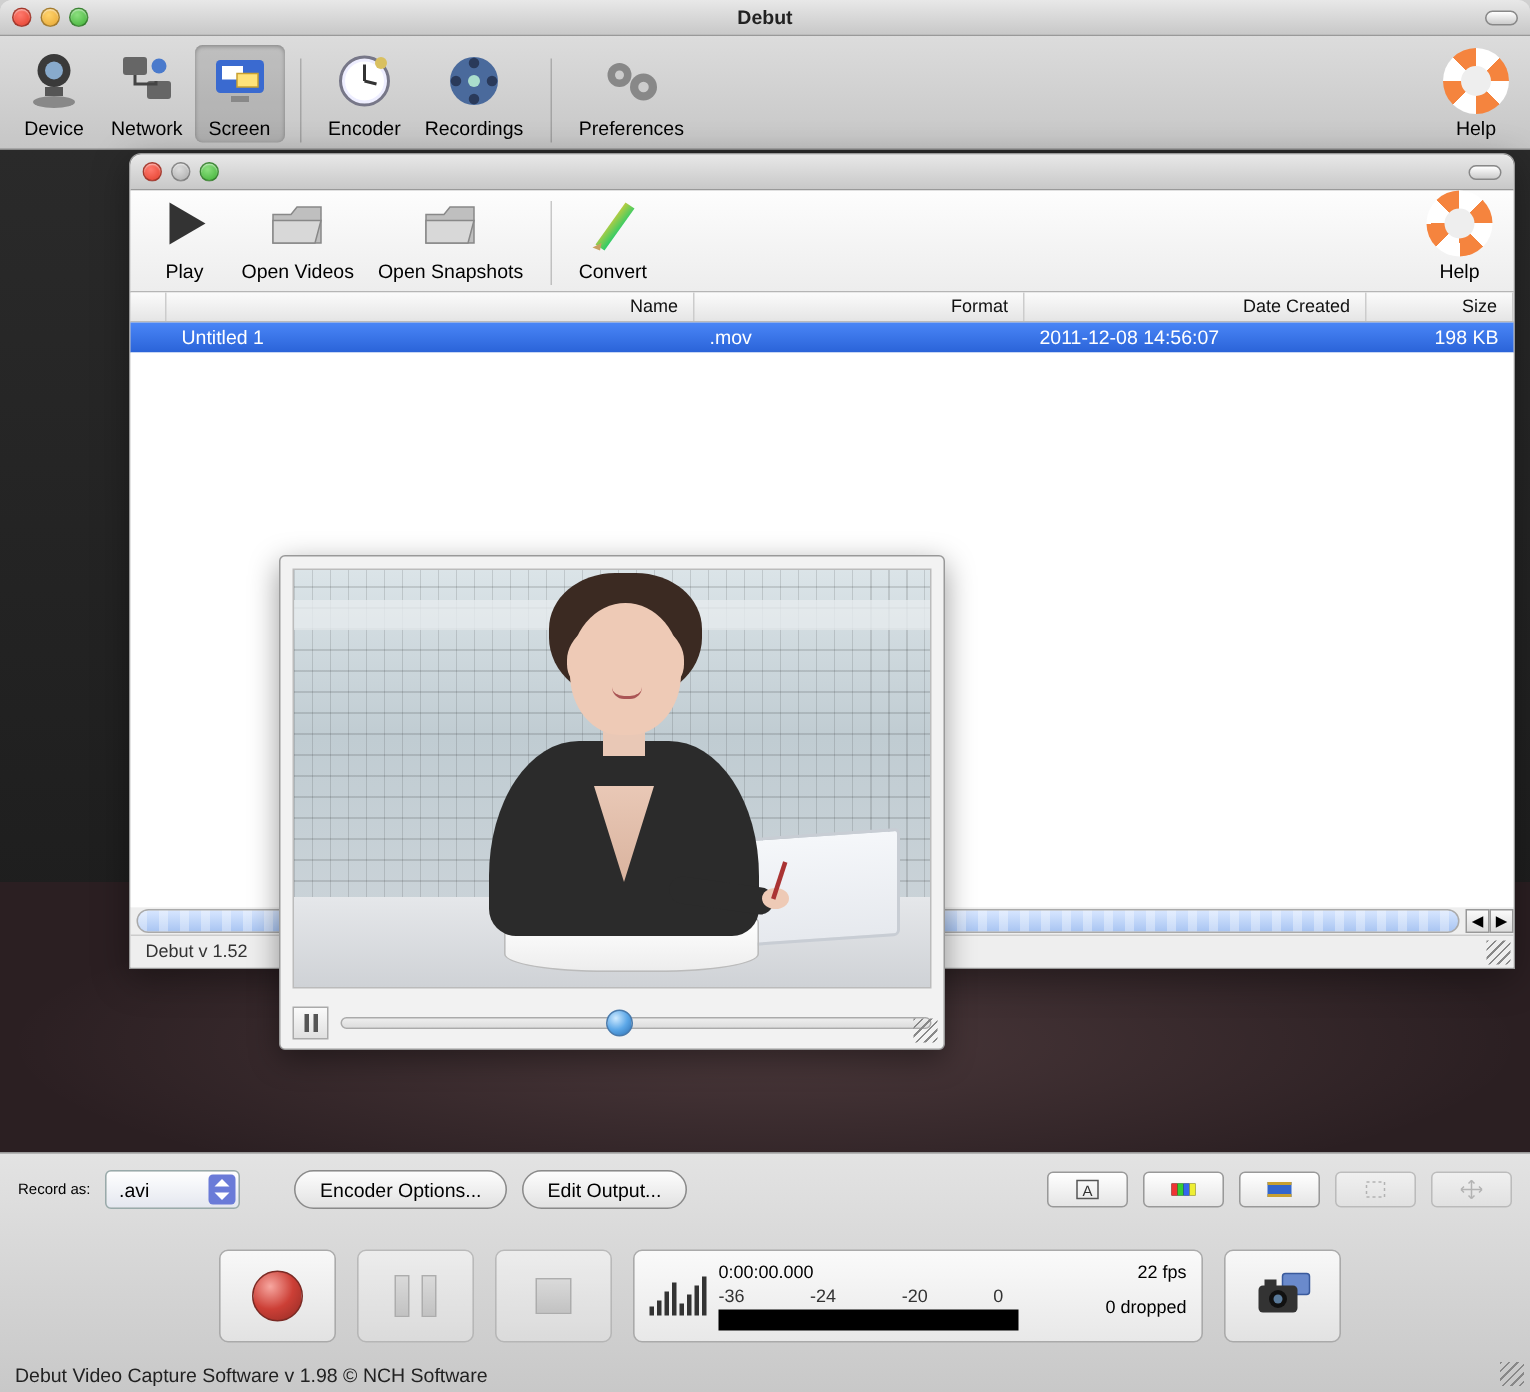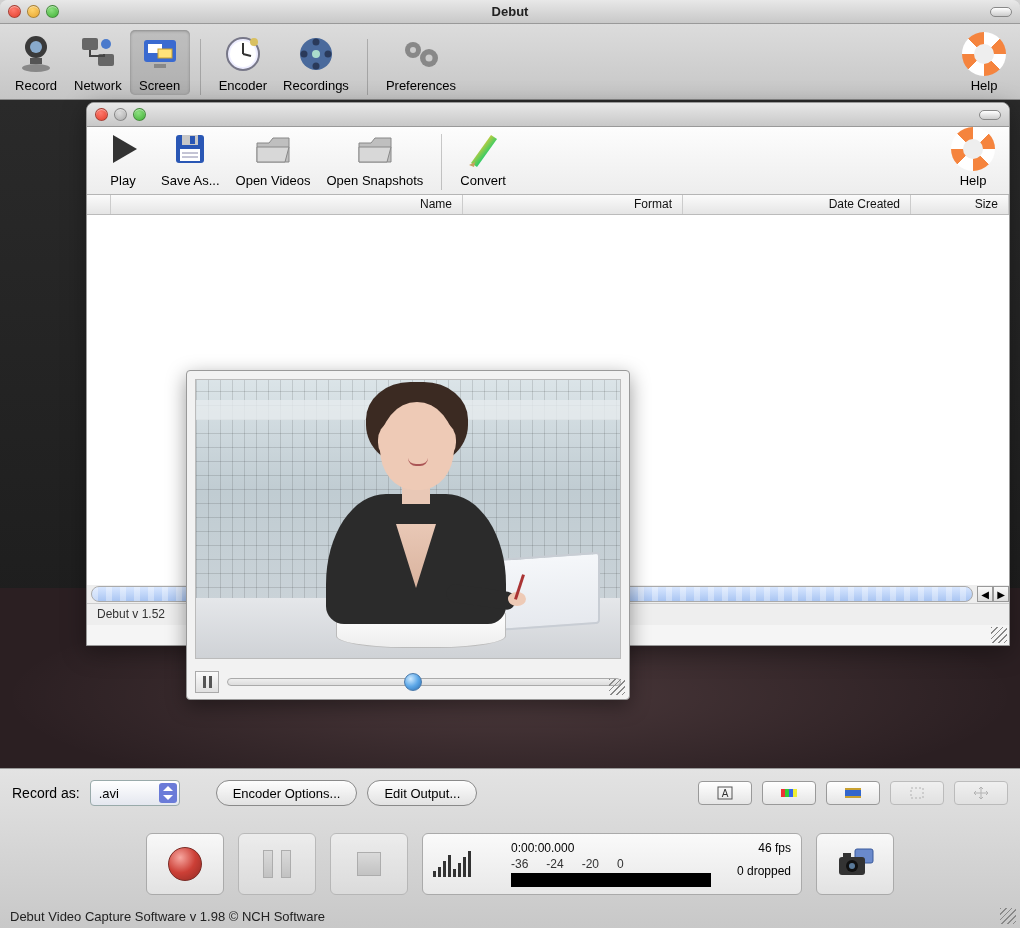--- a/index.html
+++ b/index.html
@@ -61,21 +61,21 @@
   content:""; position:absolute; bottom:0; left:0; right:0; height:180px;
   background: radial-gradient(ellipse at 50% 60%, rgba(255,200,200,.15), transparent 70%), #2b1f22;
 }
 .bottom-bar {
   position:absolute; left:0; right:0; bottom:0; height:160px;
   background: linear-gradient(#e3e3e3,#c8c8c8);
   border-top:1px solid #999;
   padding:8px 12px 4px 12px;
 }
 .recordas-row { display:flex; align-items:center; gap:10px; height:32px;}
-.label-txt{font-size:14px;}
+.label-txt{font-size:10px;}
 .select-pill {
   width:90px; height:26px; background:linear-gradient(#fff,#e4e7ef);
   border:1px solid #9aa; border-radius:4px; display:flex; align-items:center; padding:0 8px; position:relative; font-size:13px;
 }
 .select-pill .stepper{ position:absolute; right:2px; top:2px; width:18px; height:20px; background:#6a7bd8; border-radius:3px;}
 .select-pill .stepper::before,.select-pill .stepper::after{content:"";position:absolute;left:4px;border-left:5px solid transparent;border-right:5px solid transparent;}
 .select-pill .stepper::before{top:3px;border-bottom:5px solid #fff;}
 .select-pill .stepper::after{bottom:3px;border-top:5px solid #fff;}
 .aqua-btn {
   height:26px; padding:0 16px; border:1px solid #8a8a8a; border-radius:13px;
@@ -92,23 +92,23 @@
 .rec-circle{width:34px;height:34px;border-radius:50%;background:radial-gradient(circle at 35% 30%, #f7a7a0, #cc3f36, #8f2a24);border:1px solid #7a2a24;}
 .pausebars{display:flex;gap:8px;}
 .pausebars span{width:10px;height:28px;background:linear-gradient(#ddd,#bbb);border:1px solid #999;}
 .stopsq{width:24px;height:24px;background:linear-gradient(#ddd,#bbb);border:1px solid #999;}
 .meter-panel {
   height:62px; border:1px solid #aaa; border-radius:6px; background:linear-gradient(#fafafa,#e8e8e8);
   padding:4px 10px; width:380px; display:flex; align-items:center; gap:8px;
 }
 .eqbars{display:flex;align-items:flex-end;gap:2px;height:26px;}
 .eqbars span{width:3px;background:#333;}
-.meter-right{flex:1; display:flex; flex-direction:column;margin-left:32px;}
+.meter-right{flex:1; display:flex; flex-direction:column;}
 .time-row{display:flex; justify-content:space-between; font-size:12px;}
-.db-row{display:flex; gap:18px; font-size:12px; color:#333; margin-top:2px; justify-content:flex-start; padding-right:60px;}
+.db-row{display:flex; gap:18px; font-size:12px; color:#333; margin-top:2px; justify-content:space-between; padding-right:60px;}
 .blackbar{height:14px; background:#000; margin-top:2px; width: 200px;}
 .stat-col{font-size:12px; text-align:right;}
 .footer-txt { position:absolute; left:10px; bottom:4px; font-size:13px; color:#222;}
 .resize-grip{position:absolute;right:4px;bottom:4px;width:16px;height:16px;
  background:repeating-linear-gradient(135deg,#888 0 1px, transparent 1px 4px);}
 
 .sub-window {
   position:absolute; top:102px; left:86px; width:924px; height:544px;
   background:#f5f5f5; border-radius:8px 8px 0 0; border:1px solid #999;
   box-shadow:0 6px 24px rgba(0,0,0,.35);
@@ -190,21 +190,21 @@
   <div class="main-toolbar">
     <div class="tbtn">
       <div class="ic">
         <svg viewBox="0 0 44 44">
             <circle cx="22" cy="15" r="11" fill="#3a3a3a"></circle>
             <circle cx="22" cy="15" r="6" fill="#88aacc"></circle>
             <rect x="16" y="26" width="12" height="6" fill="#555"></rect>
             <ellipse cx="22" cy="36" rx="14" ry="4" fill="#888"></ellipse>
           </svg>
       </div>
-      <div class="lbl">Record</div>
+      <div class="lbl">Device</div>
     </div>
     <div class="tbtn">
       <div class="ic">
         <svg viewBox="0 0 44 44">
             <rect x="6" y="6" width="16" height="12" rx="2" fill="#666"></rect>
             <rect x="22" y="22" width="16" height="12" rx="2" fill="#666"></rect>
             <path d="M14 18v6h14v-2" stroke="#444" stroke-width="2" fill="none"></path>
             <circle cx="30" cy="12" r="5" fill="#4a7acc"></circle>
           </svg>
       </div>
@@ -341,21 +341,21 @@
             <span style="height:16px"></span>
             <span style="height:22px"></span>
           <span style="height:8px"></span>
             <span style="height:14px"></span>
             <span style="height:20px"></span>
             <span style="height:26px"></span>
         </div>
         <div class="meter-right">
           <div class="time-row">
             <span>0:00:00.000</span>
-            <span class="stat-col">46 fps</span>
+            <span class="stat-col">22 fps</span>
           </div>
           <div style="display:flex;align-items:center;gap:8px">
             <div style="flex:1">
               <div class="db-row">
                 <span>-36</span>
                 <span>-24</span>
                 <span>-20</span>
                 <span>0</span>
               </div>
               <div class="blackbar"></div>
@@ -389,33 +389,20 @@
       <div class="pill"></div>
     </div>
     <div class="sub-toolbar">
       <div class="tbtn">
         <div class="ic">
             <svg viewBox="0 0 44 44">
               <path d="M12 8l24 14-24 14z" fill="#333"></path>
             </svg>
           </div>
         <div class="lbl">Play</div>
-      </div>
-      <div class="tbtn">
-        <div class="ic">
-            <svg viewBox="0 0 44 44">
-              <rect x="8" y="8" width="28" height="28" rx="3" fill="#2a57b5"></rect>
-              <rect x="14" y="8" width="16" height="10" fill="#c8c8c8"></rect>
-              <rect x="22" y="9" width="5" height="8" fill="#2a57b5"></rect>
-              <rect x="12" y="22" width="20" height="12" fill="#fff"></rect>
-              <line x1="14" y1="26" x2="30" y2="26" stroke="#88a"></line>
-              <line x1="14" y1="30" x2="30" y2="30" stroke="#88a"></line>
-            </svg>
-          </div>
-        <div class="lbl">Save As...</div>
       </div>
       <div class="tbtn">
         <div class="ic">
             <svg viewBox="0 0 44 44">
               <path d="M6 16h12l4-5h16v24H6z" fill="#bfbfbf" stroke="#888"></path>
               <path d="M6 20h32l-4 15H6z" fill="#d8d8d8" stroke="#888"></path>
             </svg>
           </div>
         <div class="lbl">Open Videos</div>
       </div>
@@ -455,20 +442,27 @@
       </div>
     </div>
 
     <div class="table-head">
       <div class="th" style="width:24px"></div>
       <div class="th" style="width:352px">Name</div>
       <div class="th" style="width:220px">Format</div>
       <div class="th" style="width:228px">Date Created</div>
       <div class="th" style="flex:1;text-align:right">Size</div>
     </div>
+    <div class="table-row">
+      <div class="td" style="width:24px"></div>
+      <div class="td" style="width:352px">Untitled 1</div>
+      <div class="td" style="width:220px">.mov</div>
+      <div class="td" style="width:228px">2011-12-08 14:56:07</div>
+      <div class="td" style="flex:1;text-align:right">198 KB</div>
+    </div>
     <div class="list-body"></div>
     <div class="sub-scroll">
       <div class="hscroll-track"></div>
       <div class="harrow">◀</div>
       <div class="harrow">▶</div>
     </div>
     <div class="sub-status">Debut v 1.52</div>
     <div class="resize-grip"></div>
   </div>
 

